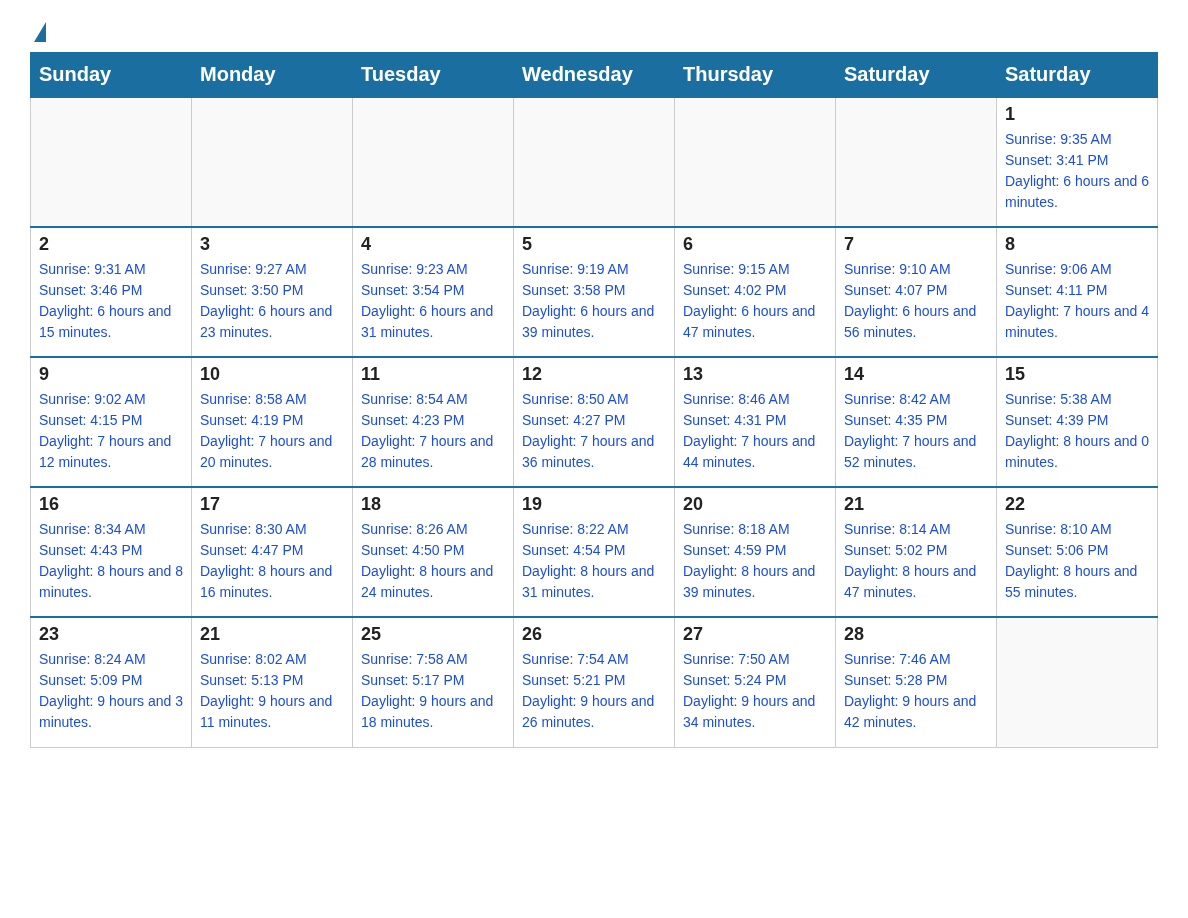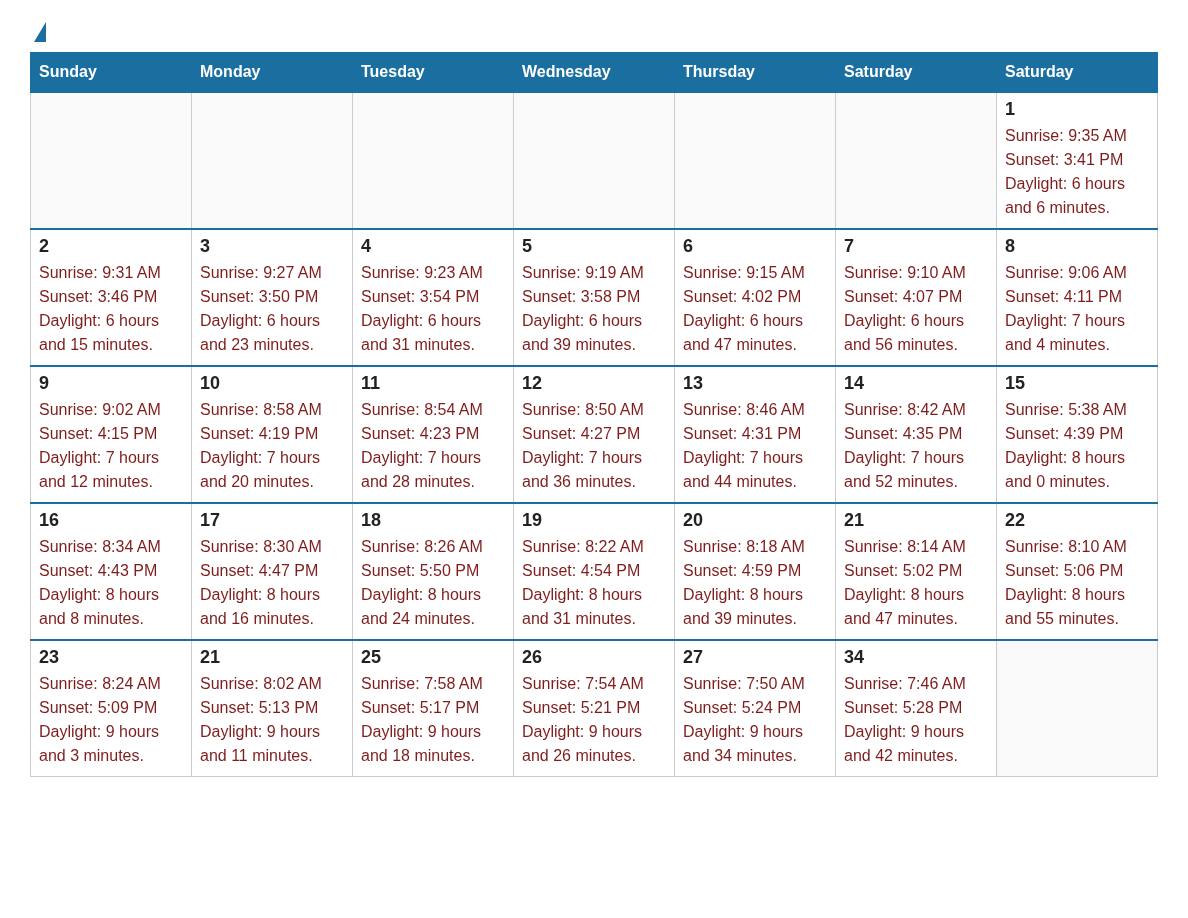--- a/index.html
+++ b/index.html
@@ -62,21 +62,21 @@
     }
     .calendar-table {
       width: 100%;
       border-collapse: collapse;
       margin-top: 8px;
     }
     .calendar-table th {
       background-color: #1a6fa0;
       color: #fff;
       padding: 10px 8px;
-      font-size: 16px;
+      font-size: 20px;
       font-weight: bold;
       text-align: left;
       border: 1px solid #1a6fa0;
     }
     .calendar-table td {
       vertical-align: top;
       padding: 6px 8px 8px 8px;
       border: 1px solid #ccc;
       width: calc(100% / 7);
       min-height: 110px;
@@ -86,22 +86,22 @@
       border-top: 2px solid #1a6fa0;
     }
     .day-number {
       font-size: 18px;
       font-weight: bold;
       color: #222;
       display: block;
       margin-bottom: 4px;
     }
     .day-info {
-      font-size: 16px;
-      color: #7f1d1d;
+      font-size: 14px;
+      color: #1d4ed8;
       line-height: 1.5;
     }
     .empty-cell {
       background: #f9f9f9;
     }
   </style>
 </head>
 <body>
 
 <div class="header">
@@ -242,21 +242,21 @@
         </td>
         <td>
           <span class="day-number">17</span>
           <div class="day-info">Sunrise: 8:30 AM
 Sunset: 4:47 PM
 Daylight: 8 hours and 16 minutes.</div>
         </td>
         <td>
           <span class="day-number">18</span>
           <div class="day-info">Sunrise: 8:26 AM
-Sunset: 5:50 PM
+Sunset: 4:50 PM
 Daylight: 8 hours and 24 minutes.</div>
         </td>
         <td>
           <span class="day-number">19</span>
           <div class="day-info">Sunrise: 8:22 AM
 Sunset: 4:54 PM
 Daylight: 8 hours and 31 minutes.</div>
         </td>
         <td>
           <span class="day-number">20</span>
@@ -302,21 +302,21 @@
 Sunset: 5:21 PM
 Daylight: 9 hours and 26 minutes.</div>
         </td>
         <td>
           <span class="day-number">27</span>
           <div class="day-info">Sunrise: 7:50 AM
 Sunset: 5:24 PM
 Daylight: 9 hours and 34 minutes.</div>
         </td>
         <td>
-          <span class="day-number">34</span>
+          <span class="day-number">28</span>
           <div class="day-info">Sunrise: 7:46 AM
 Sunset: 5:28 PM
 Daylight: 9 hours and 42 minutes.</div>
         </td>
         <td class="empty-cell"></td>
       </tr>
     </tbody>
 </table>
 
 </body></html>

